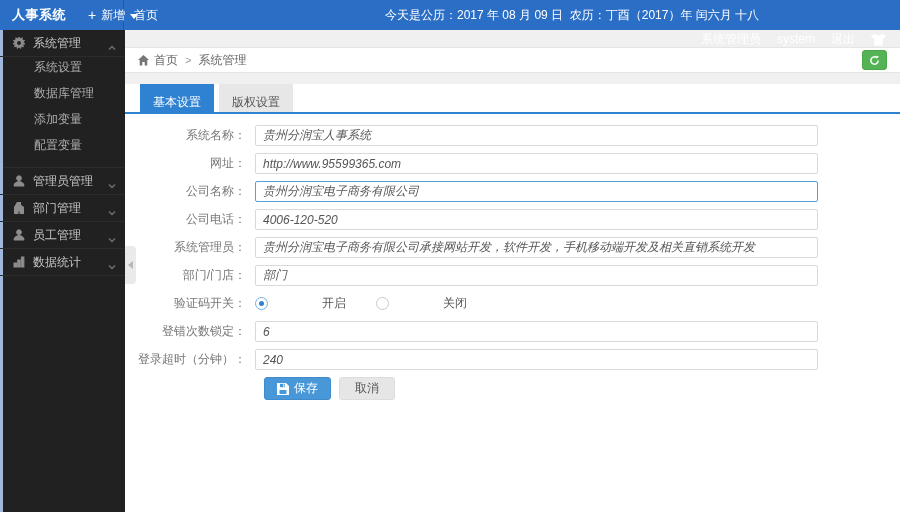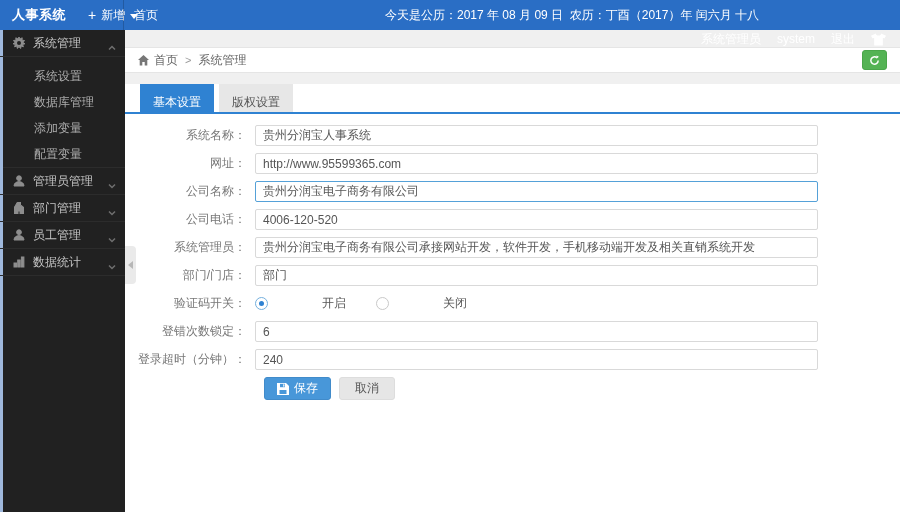--- a/index.html
+++ b/index.html
@@ -34,21 +34,21 @@
   .sidebar-strip { position:absolute; left:0; top:0; width:3px; height:100%; background:#9fb8dc; }
   .menu-group {
     height:27px; display:flex; align-items:center; padding-left:13px;
     color:#c5c5c5; border-bottom:1px solid #2c2c2c; cursor:pointer; position:relative;
   }
   .menu-group .mi { width:13px; height:13px; margin-right:7px; display:flex; align-items:center; }
   .menu-group svg.mi-svg { width:12px; height:12px; fill:#8d8d8d; stroke:#8d8d8d; }
   .chev { position:absolute; right:9px; top:10px; }
   .chev svg { width:8px; height:6px; stroke:#6f6f6f; fill:none; stroke-width:1.5; }
   .submenu .sub-item {
-    height:26px; display:flex; align-items:flex-end; padding-left:34px;
+    height:26px; display:flex; align-items:flex-start; padding-left:34px;
     color:#aeaeae; cursor:pointer;
   }
   .submenu { border-bottom:1px solid #2c2c2c; padding:2px 0 4px 0; }
 
   
   .main { position:absolute; left:125px; top:30px; right:0; bottom:0; background:#f0f0f0; }
   .crumb-bar {
     position:absolute; top:17px; left:0; right:0; height:26px; background:#fff;
     border-top:1px solid #e5e5e5; border-bottom:1px solid #e5e5e5;
     display:flex; align-items:center; padding:0 13px; color:#666;
@@ -69,21 +69,21 @@
     cursor:pointer; font-size:12px; line-height:14px;
   }
   .tab.active { background:#2f82d2; color:#fff; }
 
   
   .form { padding-top:11px; }
   .frow { display:flex; align-items:flex-start; margin-bottom:7px; }
   .flbl { width:130px; text-align:right; padding-right:9px; color:#777; line-height:21px; flex:none; }
   .ftxt {
     width:563px; height:21px; border:1px solid #d9d9d9; border-radius:2px;
-    padding:0 7px; font-size:12px; color:#555; font-family:inherit; outline:none; background:#fff;
+    padding:0 7px; font-size:12px; color:#555; font-family:inherit; outline:none; background:#fff;font-style:italic;
   }
   .ftxt.focused { border-color:#55a1d8; }
   .radio-wrap { display:flex; align-items:center; height:21px; }
   .radio-opt { display:flex; align-items:center; margin-right:30px; cursor:pointer; color:#555;gap:48px; }
   .rc { width:13px; height:13px; border-radius:50%; border:1px solid #c9c9c9; background:#fff; margin-right:6px; position:relative; flex:none; }
   .rc.checked { border-color:#74b0de; }
   .rc.checked::after { content:''; position:absolute; left:3px; top:3px; width:5px; height:5px; border-radius:50%; background:#2f82d2; }
   .btn-row { display:flex; gap:8px; margin-left:139px; margin-top:7px; }
   .btn-save {
     background:#4897d9; border:1px solid #418bca; color:#fff; border-radius:3px;

